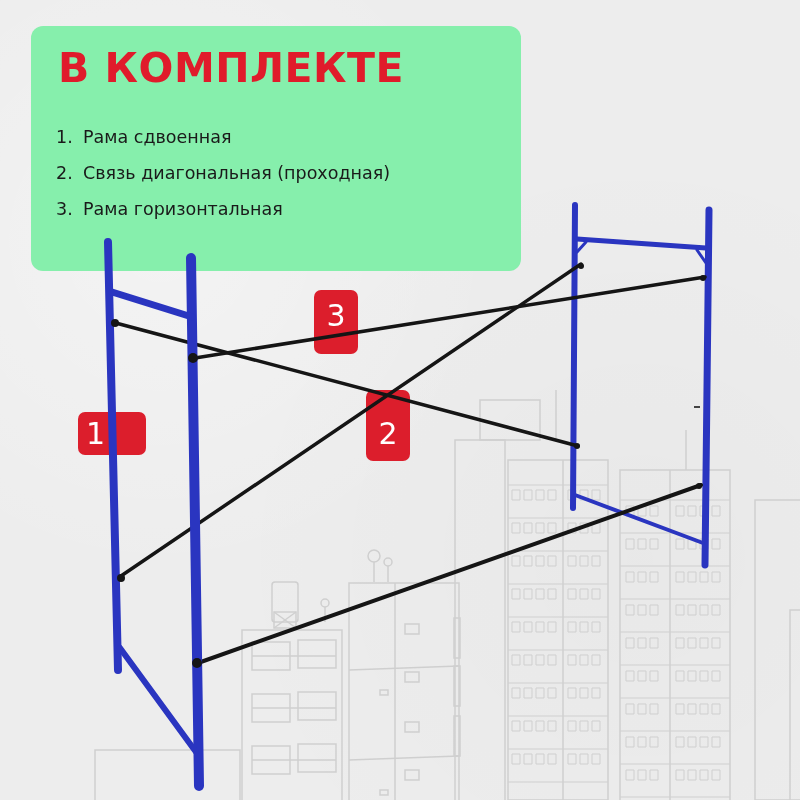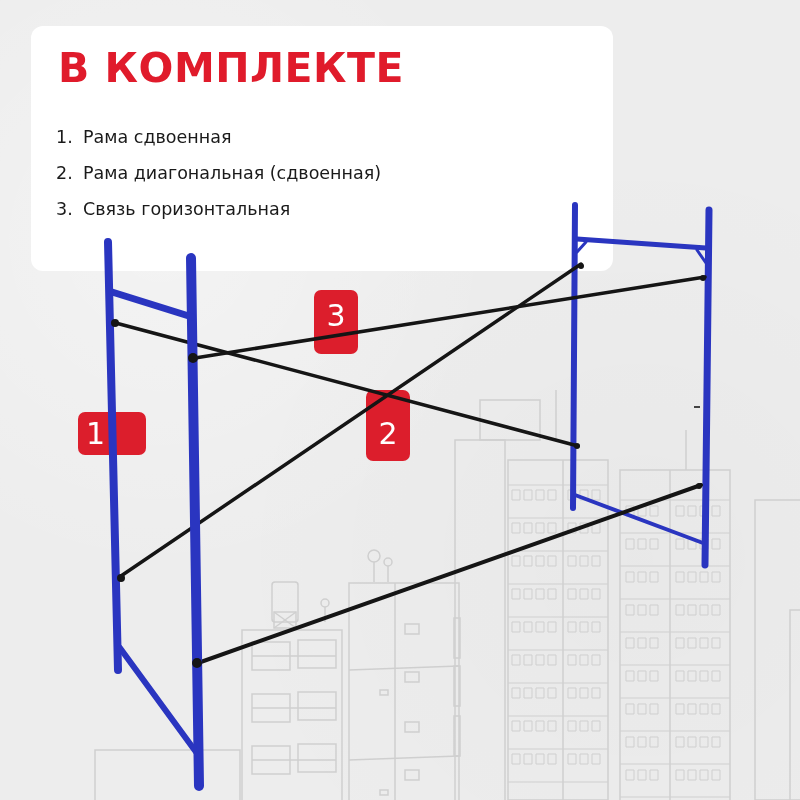--- a/index.html
+++ b/index.html
@@ -10,22 +10,22 @@
   }
   .bg-texture {
     position: absolute; inset: 0;
     background:
       radial-gradient(circle at 20% 30%, rgba(255,255,255,0.35) 0, transparent 40%),
       radial-gradient(circle at 80% 70%, rgba(0,0,0,0.02) 0, transparent 50%),
       #ededed;
   }
   svg.scene { position: absolute; left: 0; top: 0; }
   .card {
-    position: absolute; left: 31px; top: 26px; width: 582px; height: 245px;
-    background: #ffffff; border-radius: 12px;
+    position: absolute; left: 31px; top: 26px; width: 490px; height: 245px;
+    background: #86efac; border-radius: 12px;
   }
   .card-title {
     position: absolute; left: 27px; top: 22px;
     font-family: "DejaVu Sans", sans-serif; font-weight: bold;
     font-size: 41px; letter-spacing: 0.5px;
     color: #e01b2b; margin: 0; line-height: 1;
   }
   .card-list {
     position: absolute; left: 25px; top: 93px; margin: 0; padding: 0;
     list-style: none;
@@ -150,25 +150,25 @@
 
 <div class="card">
   <h1 class="card-title">В КОМПЛЕКТЕ</h1>
   <ul class="card-list">
     <li>
       <span class="num">1.</span>
       <span>Рама сдвоенная</span>
     </li>
     <li>
       <span class="num">2.</span>
-      <span>Рама диагональная (сдвоенная)</span>
+      <span>Связь диагональная (проходная)</span>
     </li>
     <li>
       <span class="num">3.</span>
-      <span>Связь горизонтальная</span>
+      <span>Рама горизонтальная</span>
     </li>
   </ul>
 </div>
 
 <div class="badge" id="badge-1">1</div>
 <div class="badge" id="badge-3">3</div>
 <div class="badge" id="badge-2">2</div>
 
 <svg class="overlay" width="800" height="800">
 

